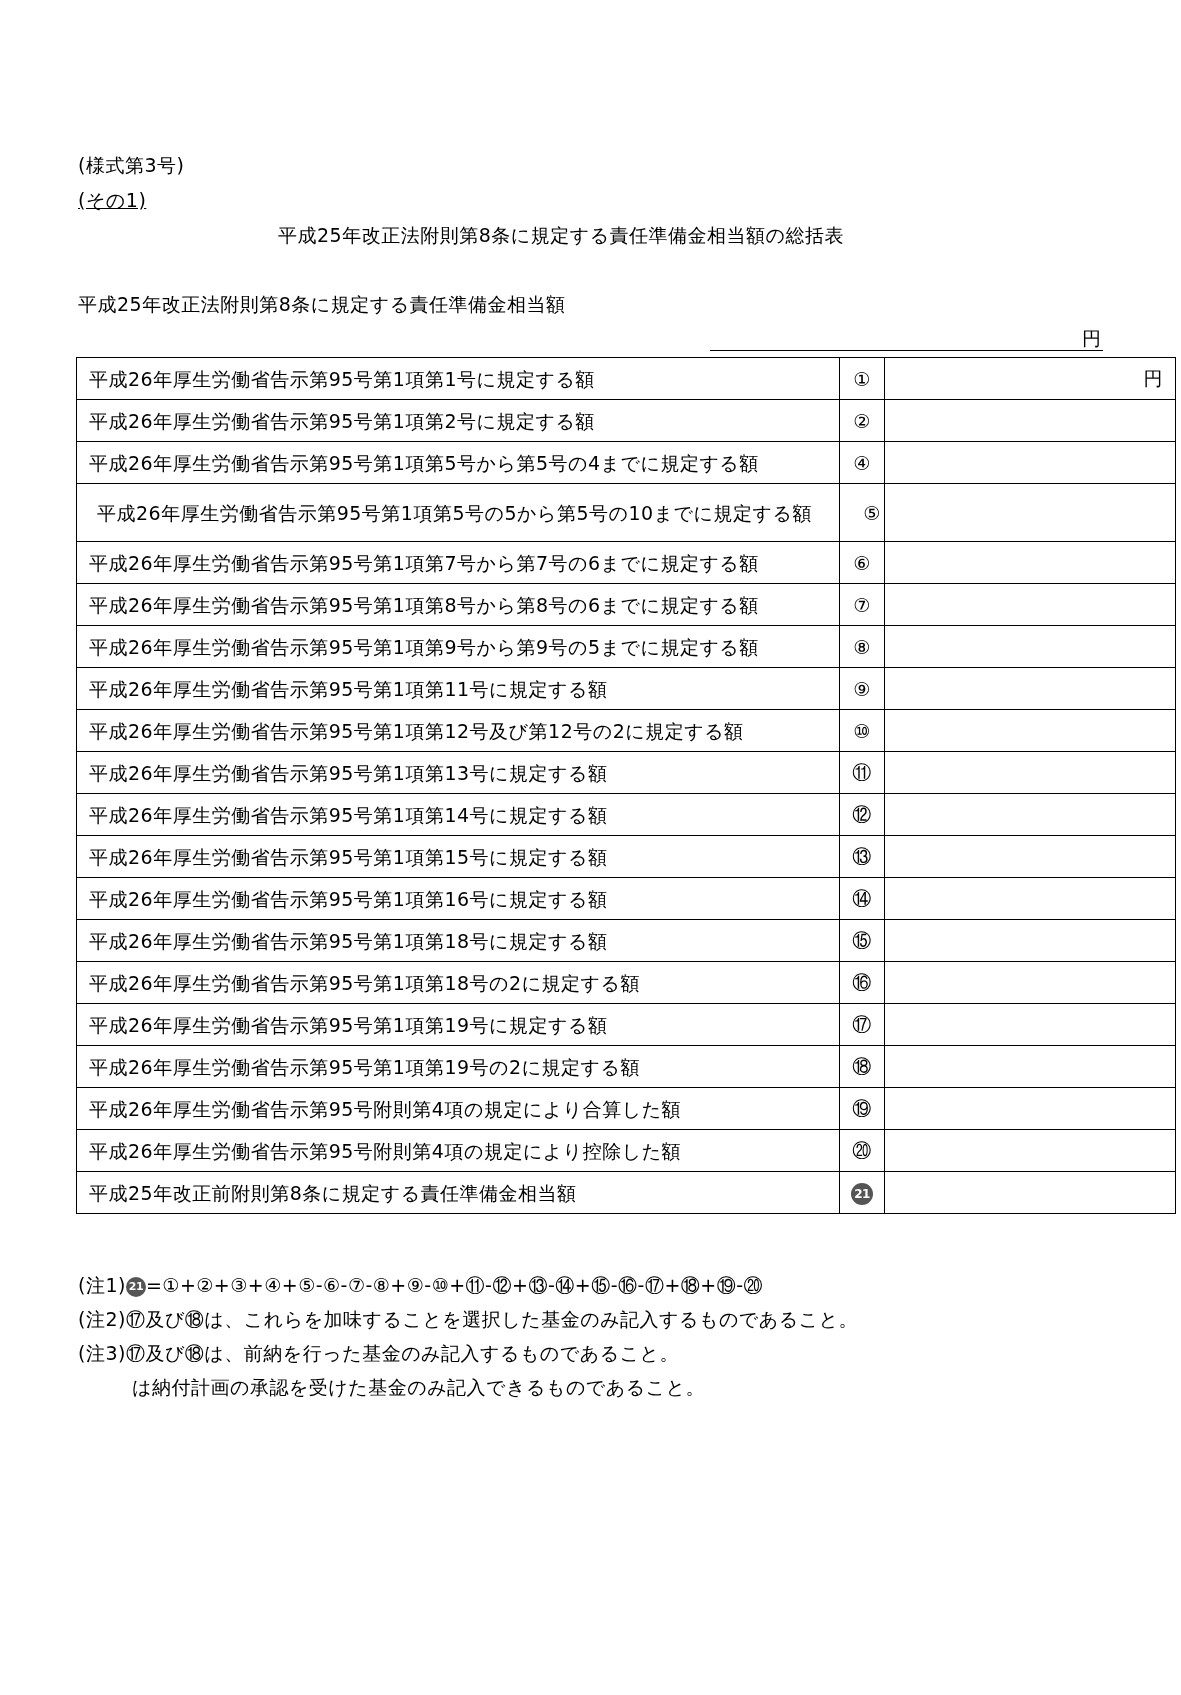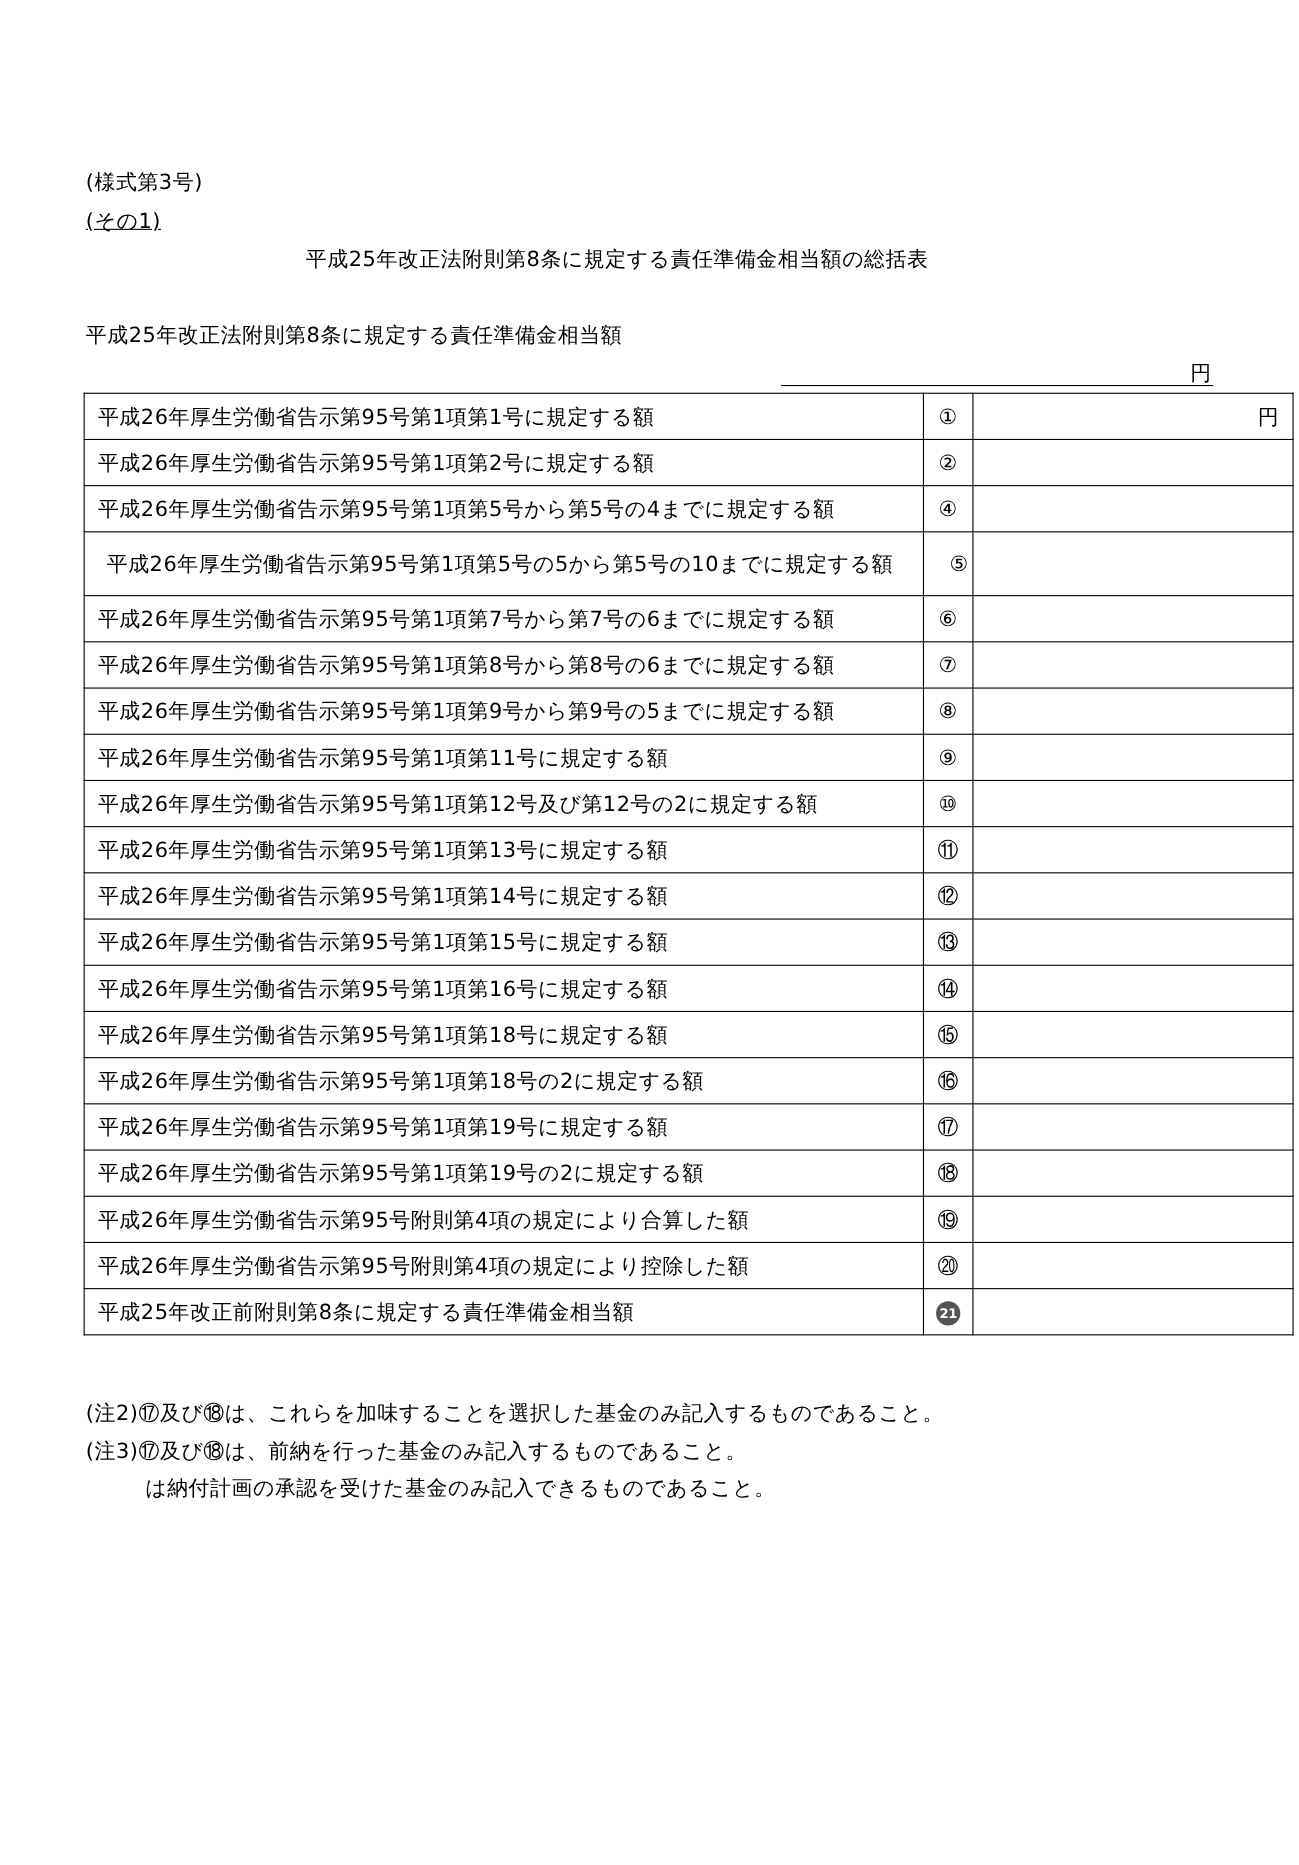--- a/index.html
+++ b/index.html
@@ -204,16 +204,19 @@
       <td class="desc">平成25年改正前附則第8条に規定する責任準備金相当額</td>
       <td class="mark">
         <span class="mark-filled">21</span>
       </td>
       <td class="amount"></td>
     </tr>
   </tbody>
 </table>
 
 <div id="notes">
+  <div class="note-line">
+    <span>(注1)</span><span class="note-inline-mark">21</span><span>=①+②+③+④+⑤-⑥-⑦-⑧+⑨-⑩+⑪-⑫+⑬-⑭+⑮-⑯-⑰+⑱+⑲-⑳</span>
+  </div>
   <div class="note-line">(注2)⑰及び⑱は、これらを加味することを選択した基金のみ記入するものであること。</div>
   <div class="note-line">(注3)⑰及び⑱は、前納を行った基金のみ記入するものであること。</div>
   <div class="note-line note-indent">は納付計画の承認を受けた基金のみ記入できるものであること。</div>
 </div>
 
 </body></html>

